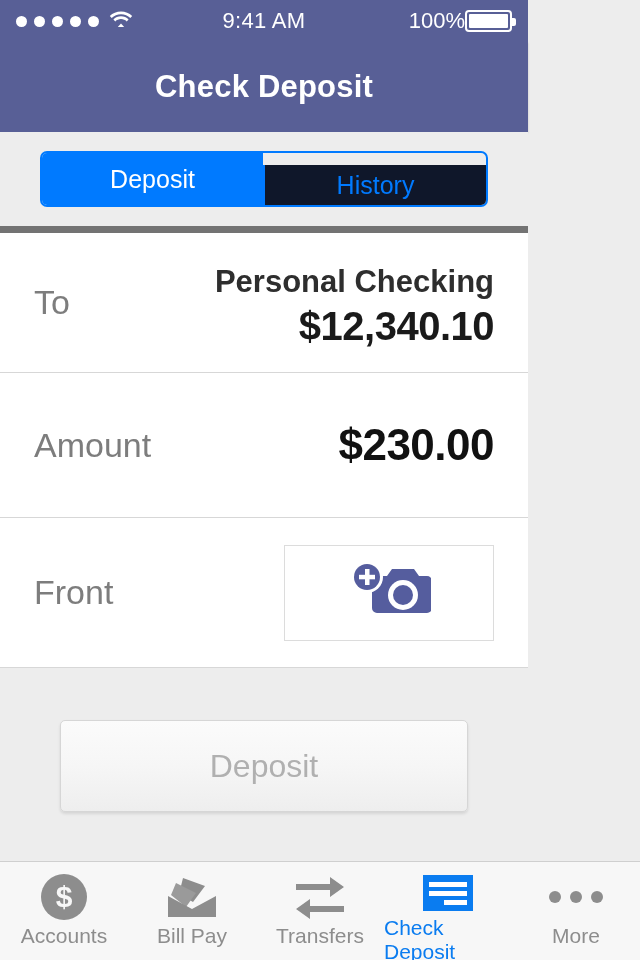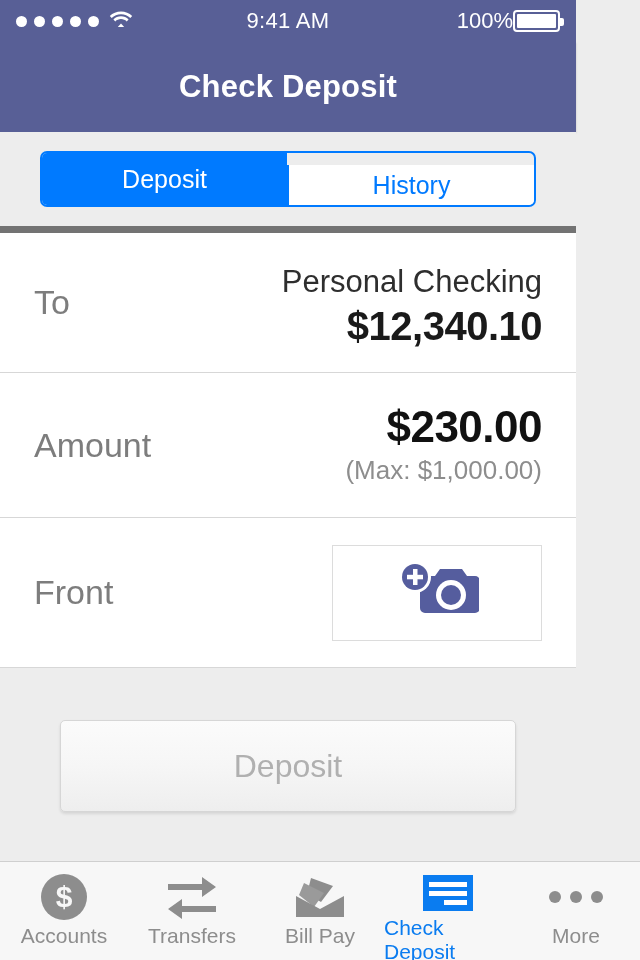--- a/index.html
+++ b/index.html
@@ -2,21 +2,21 @@
 <html><head>
 <meta charset="utf-8">
 <style>
   * { box-sizing: border-box; margin: 0; padding: 0; }
   html, body {
     width: 640px; height: 960px;
     font-family: "Liberation Sans", sans-serif;
     background: #ededed;
     overflow: hidden;
   }
-  .phone { position: relative; width: 576px; height: 960px; background: #ededed; border-radius: 13px; }
+  .phone { position: relative; width: 528px; height: 960px; background: #ededed; border-radius: 13px; }
 
   
   .statusbar {
     height: 42px; background: #585f96;
     display: flex; align-items: center; position: relative;
     padding: 0 16px;
   }
   .sb-left { display: flex; align-items: center; gap: 9px; }
   .dots { display: flex; gap: 7px; }
   .dots i { width: 11px; height: 11px; border-radius: 50%; background: #fff; display: block; }
@@ -49,34 +49,34 @@
   
   .seg-wrap { background: #ededed; padding: 19px 40px 19px; }
   .segmented {
     display: flex; height: 56px; border: 2px solid #007aff; border-radius: 7px; overflow: hidden;
   }
   .seg {
     flex: 1; display: flex; align-items: center; justify-content: center;
     font-size: 25px; cursor: pointer;
   }
   .seg.active { background: #007aff; color: #fff; }
-  .seg.inactive { background: #ffffff; color: #007aff; margin-top: 12px; }
+  .seg.inactive { background: #0f172a; color: #007aff; margin-top: 12px; }
   .seg.inactive + .seg.active, .seg.active + .seg.inactive { border-left: 2px solid #007aff; }
 
   
   .rows { background: #fff; border-top: 7px solid #737373; }
   .row {
     display: flex; align-items: center; justify-content: space-between;
     padding: 0 34px; border-bottom: 1px solid #d7d7d7; background: #fff;
   }
   .row-label { font-size: 34px; color: #7d7d7d; font-weight: 300; }
   .row-right { text-align: right; }
 
   #row-to { height: 140px; }
-  .to-name { font-size: 31px; color: #2e2e2e; font-weight: 400; line-height: 1.25; margin-top: 9px; }
+  .to-name { font-size: 31px; color: #2e2e2e; font-weight: 700; line-height: 1.25; margin-top: 9px; }
   .to-balance { font-size: 40px; color: #1a1a1a; font-weight: bold; line-height: 1.25; letter-spacing: -.5px; }
 
   #row-amount { height: 145px; }
   .amt-value { font-size: 44px; color: #111; font-weight: bold; line-height: 1.15; letter-spacing: -.5px; }
   .amt-max { font-size: 26px; color: #8d8d8d; font-weight: 300; line-height: 1.4; }
 
   #row-front { height: 150px; }
   .capture-box {
     width: 210px; height: 96px; border: 1px solid #dcdcdc; background: #fff;
     display: flex; align-items: center; justify-content: center; cursor: pointer;
@@ -164,21 +164,20 @@
       <div class="row-right">
         <div class="to-name">Personal Checking</div>
         <div class="to-balance">$12,340.10</div>
       </div>
     </div>
 
     <div class="row" id="row-amount">
       <div class="row-label">Amount</div>
       <div class="row-right">
         <div class="amt-value">$230.00</div>
-        <div class="amt-max">(Max: $1,000.00)</div>
       </div>
     </div>
 
     <div class="row" id="row-front">
       <div class="row-label">Front</div>
       <div class="capture-box">
         <span>
           <svg width="84" height="62" viewBox="0 0 84 62">
             <path d="M30 16h10l5-7h22l5 7h8a5 5 0 0 1 5 5v27a5 5 0 0 1-5 5H30a5 5 0 0 1-5-5V21a5 5 0 0 1 5-5z" fill="#555d9e"></path>
             <circle cx="56" cy="35" r="15" fill="#fff"></circle>
@@ -202,37 +201,37 @@
 
     <div class="tab">
       <div class="tab-ico">
         <div class="dollar-circle">$</div>
       </div>
       <div class="tab-label">Accounts</div>
     </div>
 
     <div class="tab">
       <div class="tab-ico">
-        <svg width="52" height="44" viewBox="0 0 52 44">
-          <path d="M2 9h34V2l14 10-14 10v-7H2z" fill="#8d8d8d"></path>
-          <path d="M50 31H16v-7L2 34l14 10v-7h34z" fill="#8d8d8d"></path>
-        </svg>
-      </div>
-      <div class="tab-label">Transfers</div>
-    </div>
-
-    <div class="tab">
-      <div class="tab-ico">
         <svg width="54" height="46" viewBox="0 0 54 46">
           <path d="M18 4l22 8-12 16-14-8z" fill="#8d8d8d"></path>
           <path d="M11 9l20 10-10 14-15-12z" fill="#9a9a9a"></path>
           <path d="M3 22l24 13 24-13v21H3z" fill="#8d8d8d"></path>
         </svg>
       </div>
       <div class="tab-label">Bill Pay</div>
+    </div>
+
+    <div class="tab">
+      <div class="tab-ico">
+        <svg width="52" height="44" viewBox="0 0 52 44">
+          <path d="M2 9h34V2l14 10-14 10v-7H2z" fill="#8d8d8d"></path>
+          <path d="M50 31H16v-7L2 34l14 10v-7h34z" fill="#8d8d8d"></path>
+        </svg>
+      </div>
+      <div class="tab-label">Transfers</div>
     </div>
 
     <div class="tab active">
       <div class="tab-ico">
         <svg width="52" height="38" viewBox="0 0 52 38">
           <rect x="1" y="1" width="50" height="36" fill="#0a7cf0"></rect>
           <rect x="7" y="8" width="38" height="5" fill="#fff"></rect>
           <rect x="7" y="17" width="38" height="5" fill="#fff"></rect>
           <rect x="22" y="26" width="23" height="5" fill="#fff"></rect>
         </svg>

